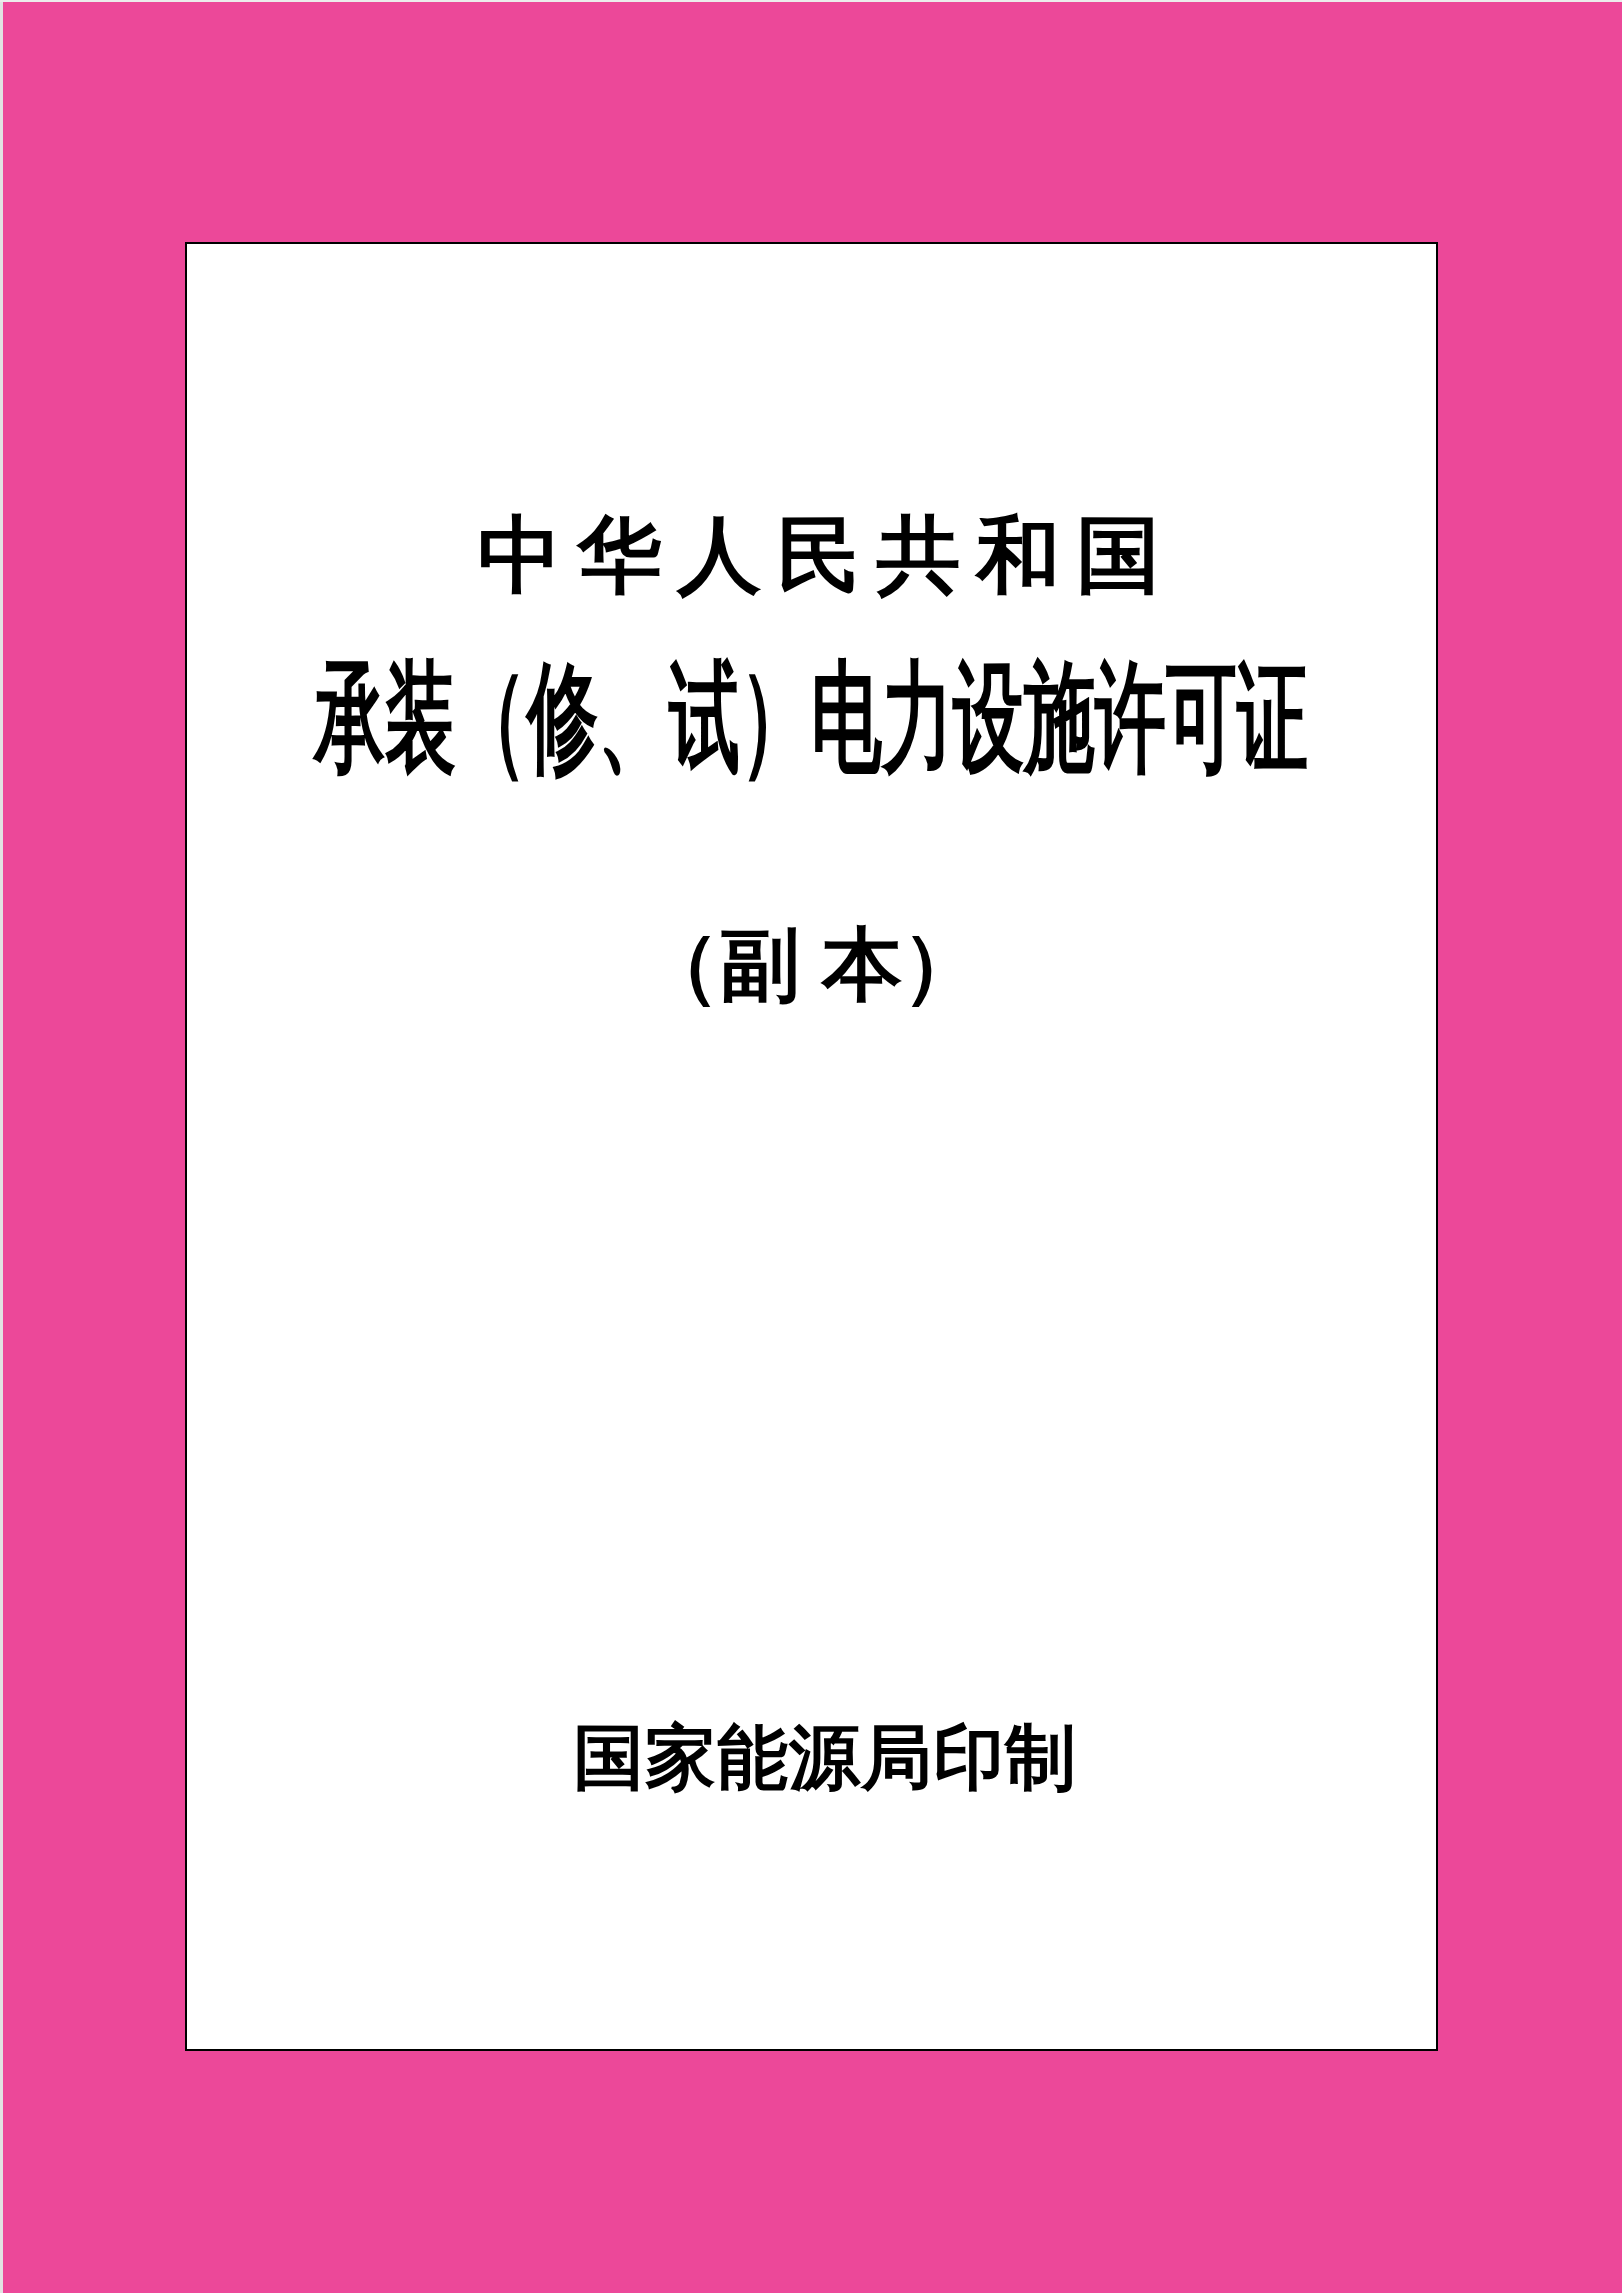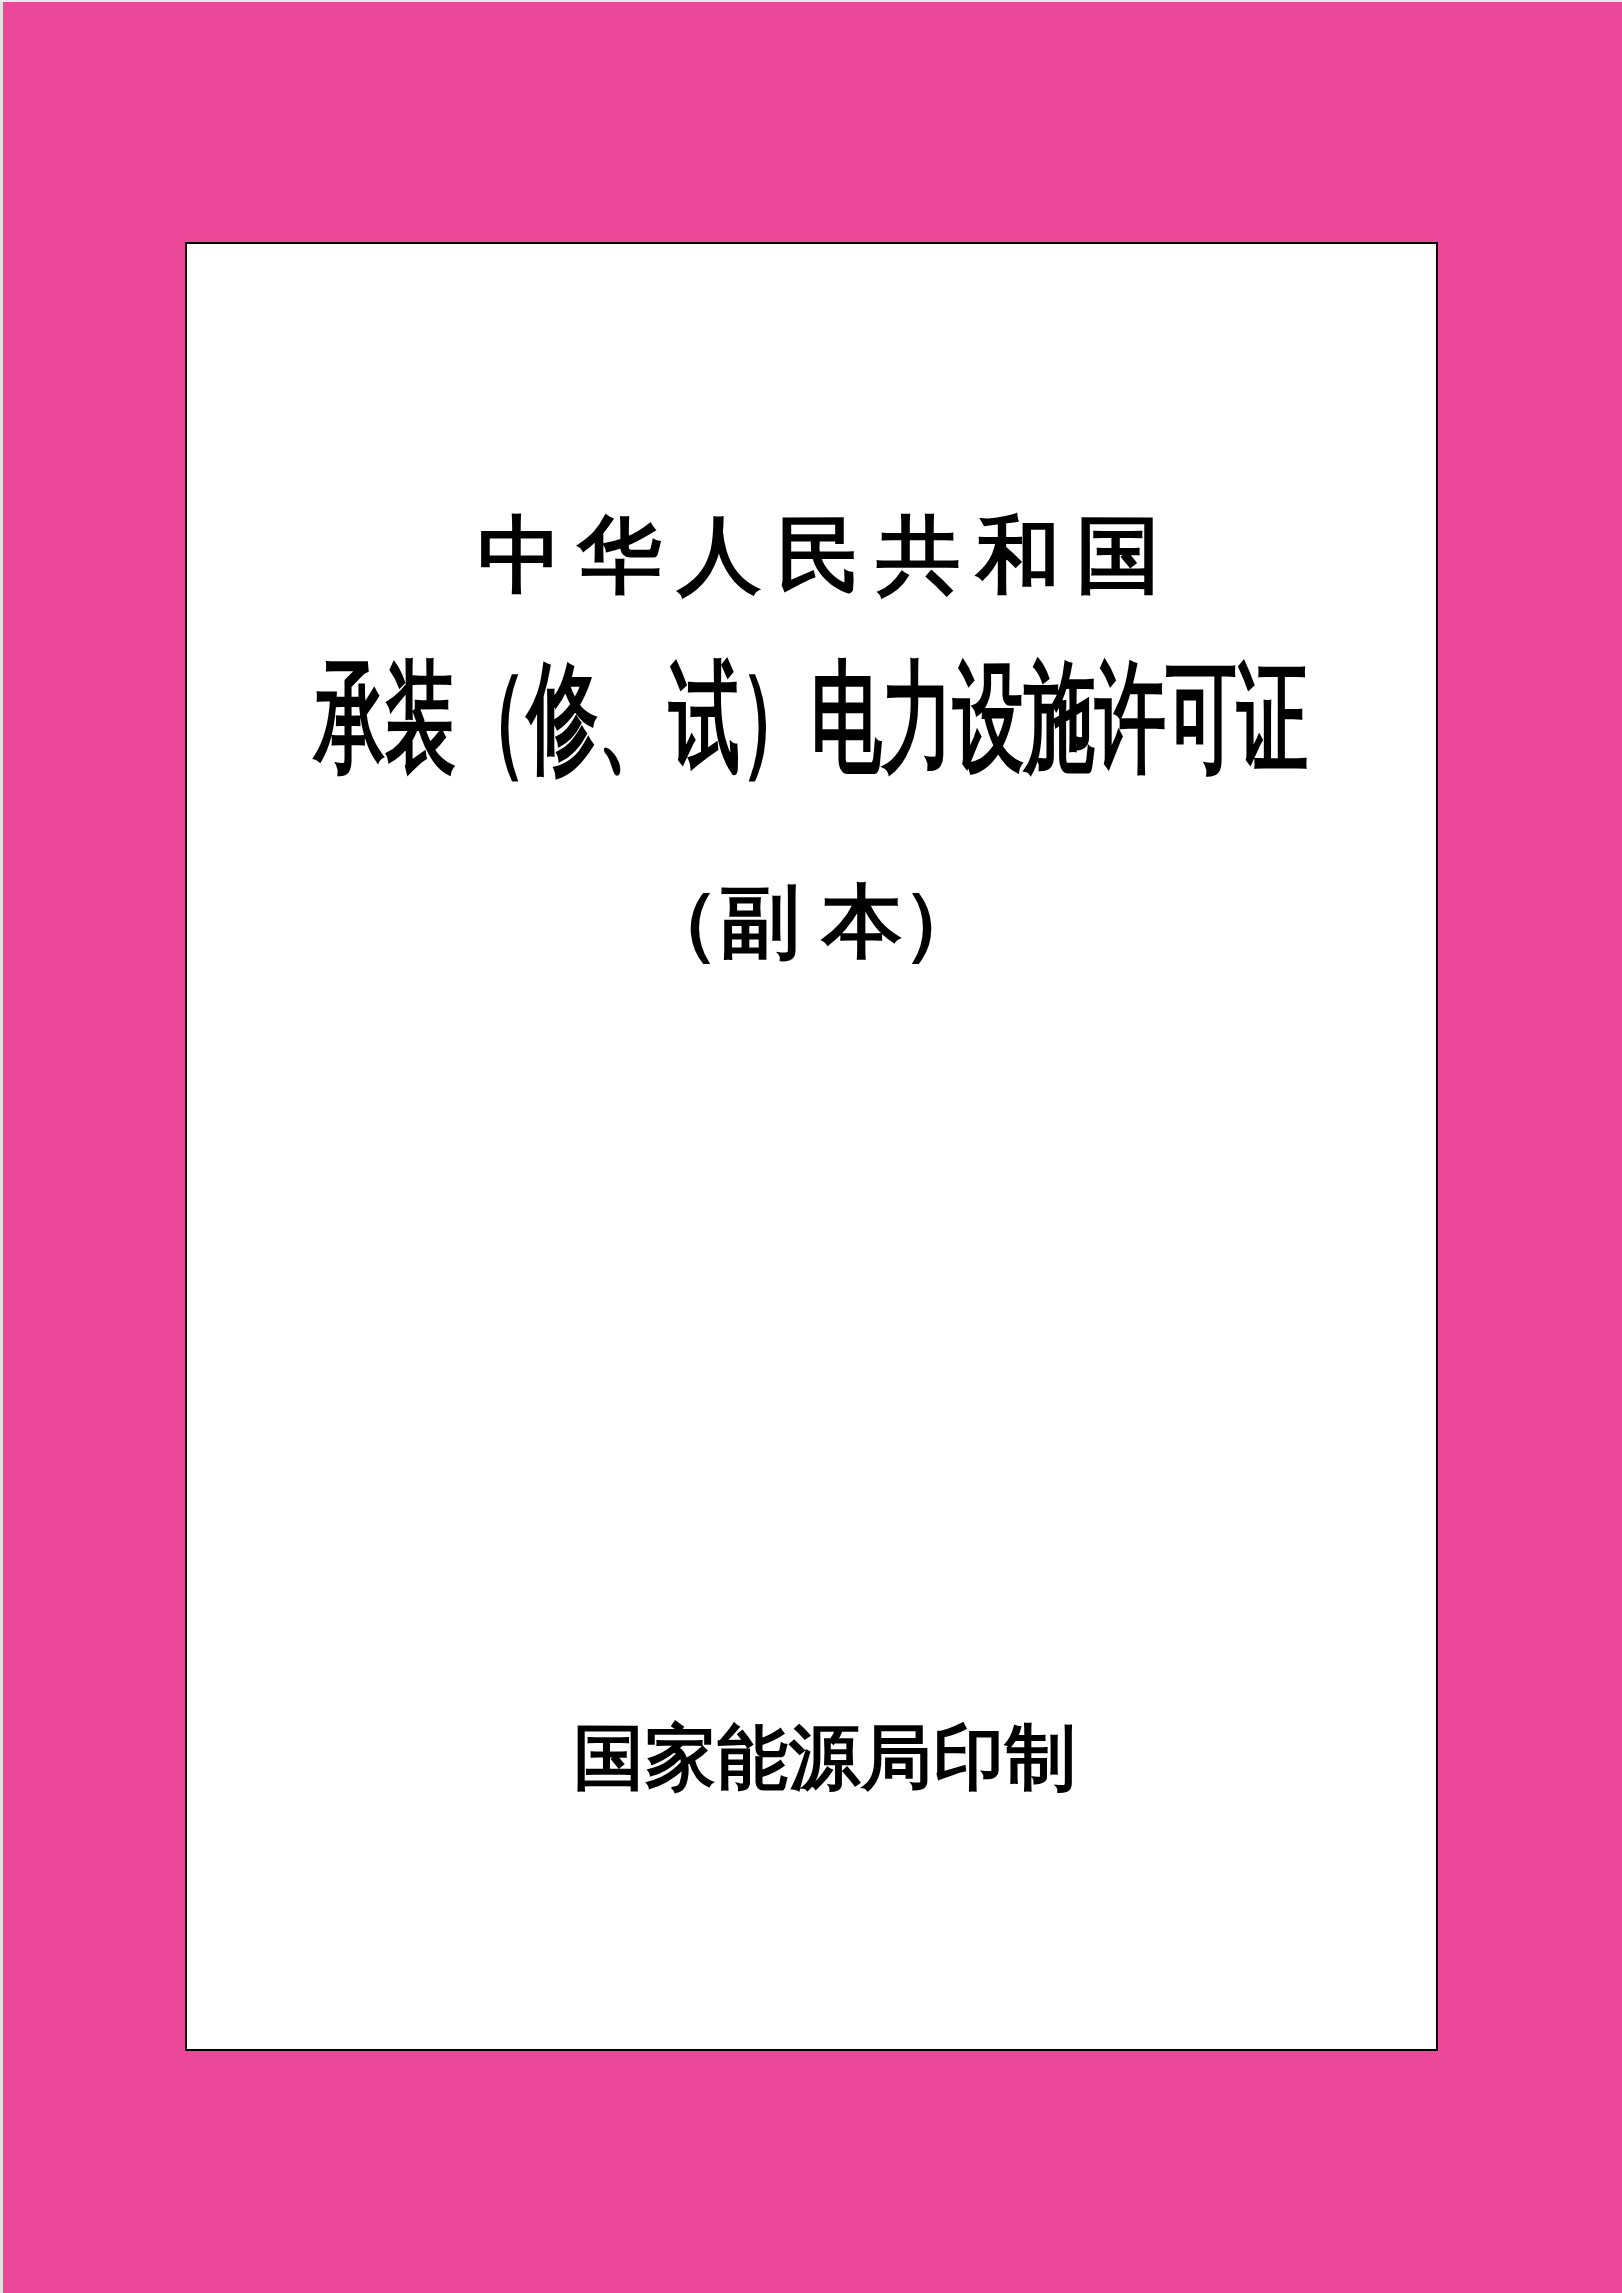--- a/index.html
+++ b/index.html
@@ -59,21 +59,21 @@
   .license-title {
     top: 682px;
     font-size: 71px;
     font-weight: bold;
     letter-spacing: 0;
     transform: scaleY(1.7);
     transform-origin: center center;
     height: 71px;
   }
   .copy-label {
-    top: 882px;
+    top: 925px;
     font-size: 80px;
     font-weight: bold;
   }
   .issuer-label {
     top: 1722px;
     font-size: 71px;
     font-weight: bold;
     letter-spacing: 1px;
     margin-left: 14px;
   }

